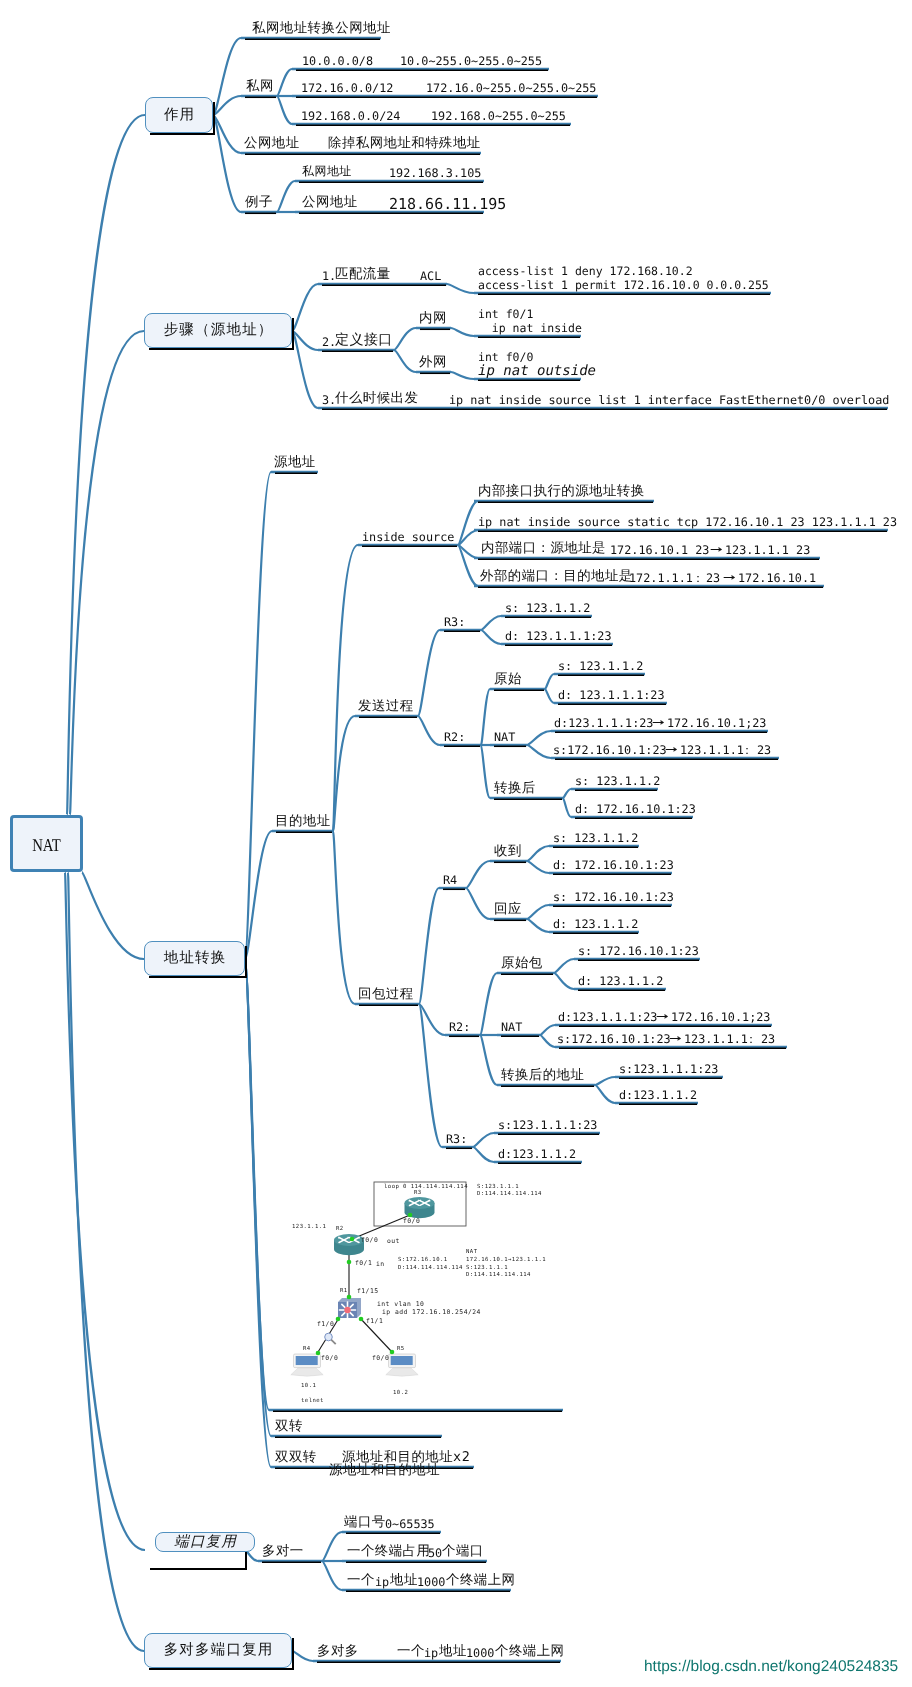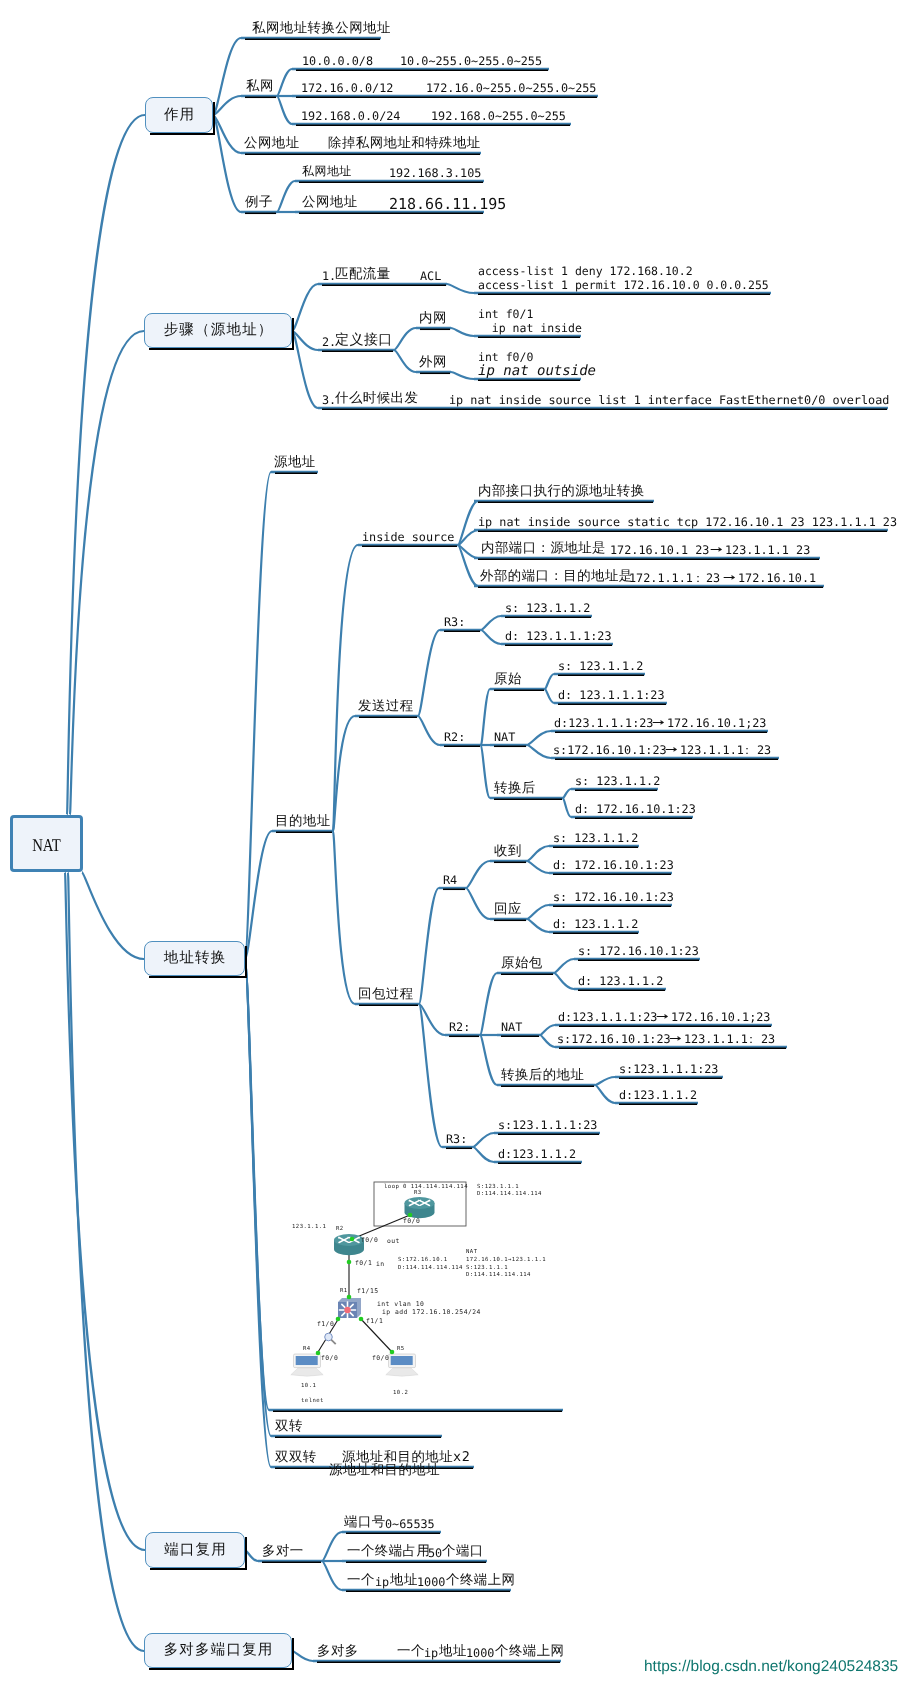--- a/index.html
+++ b/index.html
@@ -304,21 +304,21 @@
     <div class="nsh" style="left: 213px; top: 102px; width: 2px; height: 33px;"></div>
     <div class="node" style="left: 145px; top: 97px; width: 68px; height: 36px; font-size: 14.5px;">作用</div>
     <div class="nsh" style="left: 149px; top: 348px; width: 145px; height: 2px;"></div>
     <div class="nsh" style="left: 292px; top: 318px; width: 2px; height: 32px;"></div>
     <div class="node" style="left: 144px; top: 313px; width: 148px; height: 35px; font-size: 14.5px;">步骤（源地址）</div>
     <div class="nsh" style="left: 149px; top: 976px; width: 98px; height: 2px;"></div>
     <div class="nsh" style="left: 245px; top: 946px; width: 2px; height: 32px;"></div>
     <div class="node" style="left: 144px; top: 941px; width: 101px; height: 35px; font-size: 14.5px;">地址转换</div>
     <div class="nsh" style="left: 150px; top: 1568px; width: 97px; height: 2px;"></div>
     <div class="nsh" style="left: 245px; top: 1537px; width: 2px; height: 33px;"></div>
-    <div class="node" style="left: 145px; top: 1532px; width: 100px; height: 36px; font-size: 14.5px;">端口复用</div>
+    <div class="node" style="left: 155px; top: 1532px; width: 100px; height: 20px; font-size: 14.5px; font-style: italic;">端口复用</div>
     <div class="nsh" style="left: 149px; top: 1668px; width: 145px; height: 2px;"></div>
     <div class="nsh" style="left: 292px; top: 1638px; width: 2px; height: 32px;"></div>
     <div class="node" style="left: 144px; top: 1633px; width: 148px; height: 35px; font-size: 14.5px;">多对多端口复用</div>
     <div class="lbl" style="left: 252px; top: 21.05px; font-size: 13.45px; line-height: 15.95px;">私网地址转换公网地址</div>
     <div class="lbl" style="left: 246px; top: 79.05px; font-size: 13.45px; line-height: 15.95px;">私网</div>
     <div class="lbl mono" style="left: 302px; top: 53.7px; font-size: 11.8px; line-height: 14.3px;">10.0.0.0/8</div>
     <div class="lbl mono" style="left: 400px; top: 53.7px; font-size: 11.8px; line-height: 14.3px;">10.0~255.0~255.0~255</div>
     <div class="lbl mono" style="left: 301px; top: 80.7px; font-size: 11.8px; line-height: 14.3px;">172.16.0.0/12</div>
     <div class="lbl mono" style="left: 426px; top: 80.7px; font-size: 11.8px; line-height: 14.3px;">172.16.0~255.0~255.0~255</div>
     <div class="lbl mono" style="left: 301px; top: 108.7px; font-size: 11.8px; line-height: 14.3px;">192.168.0.0/24</div>

